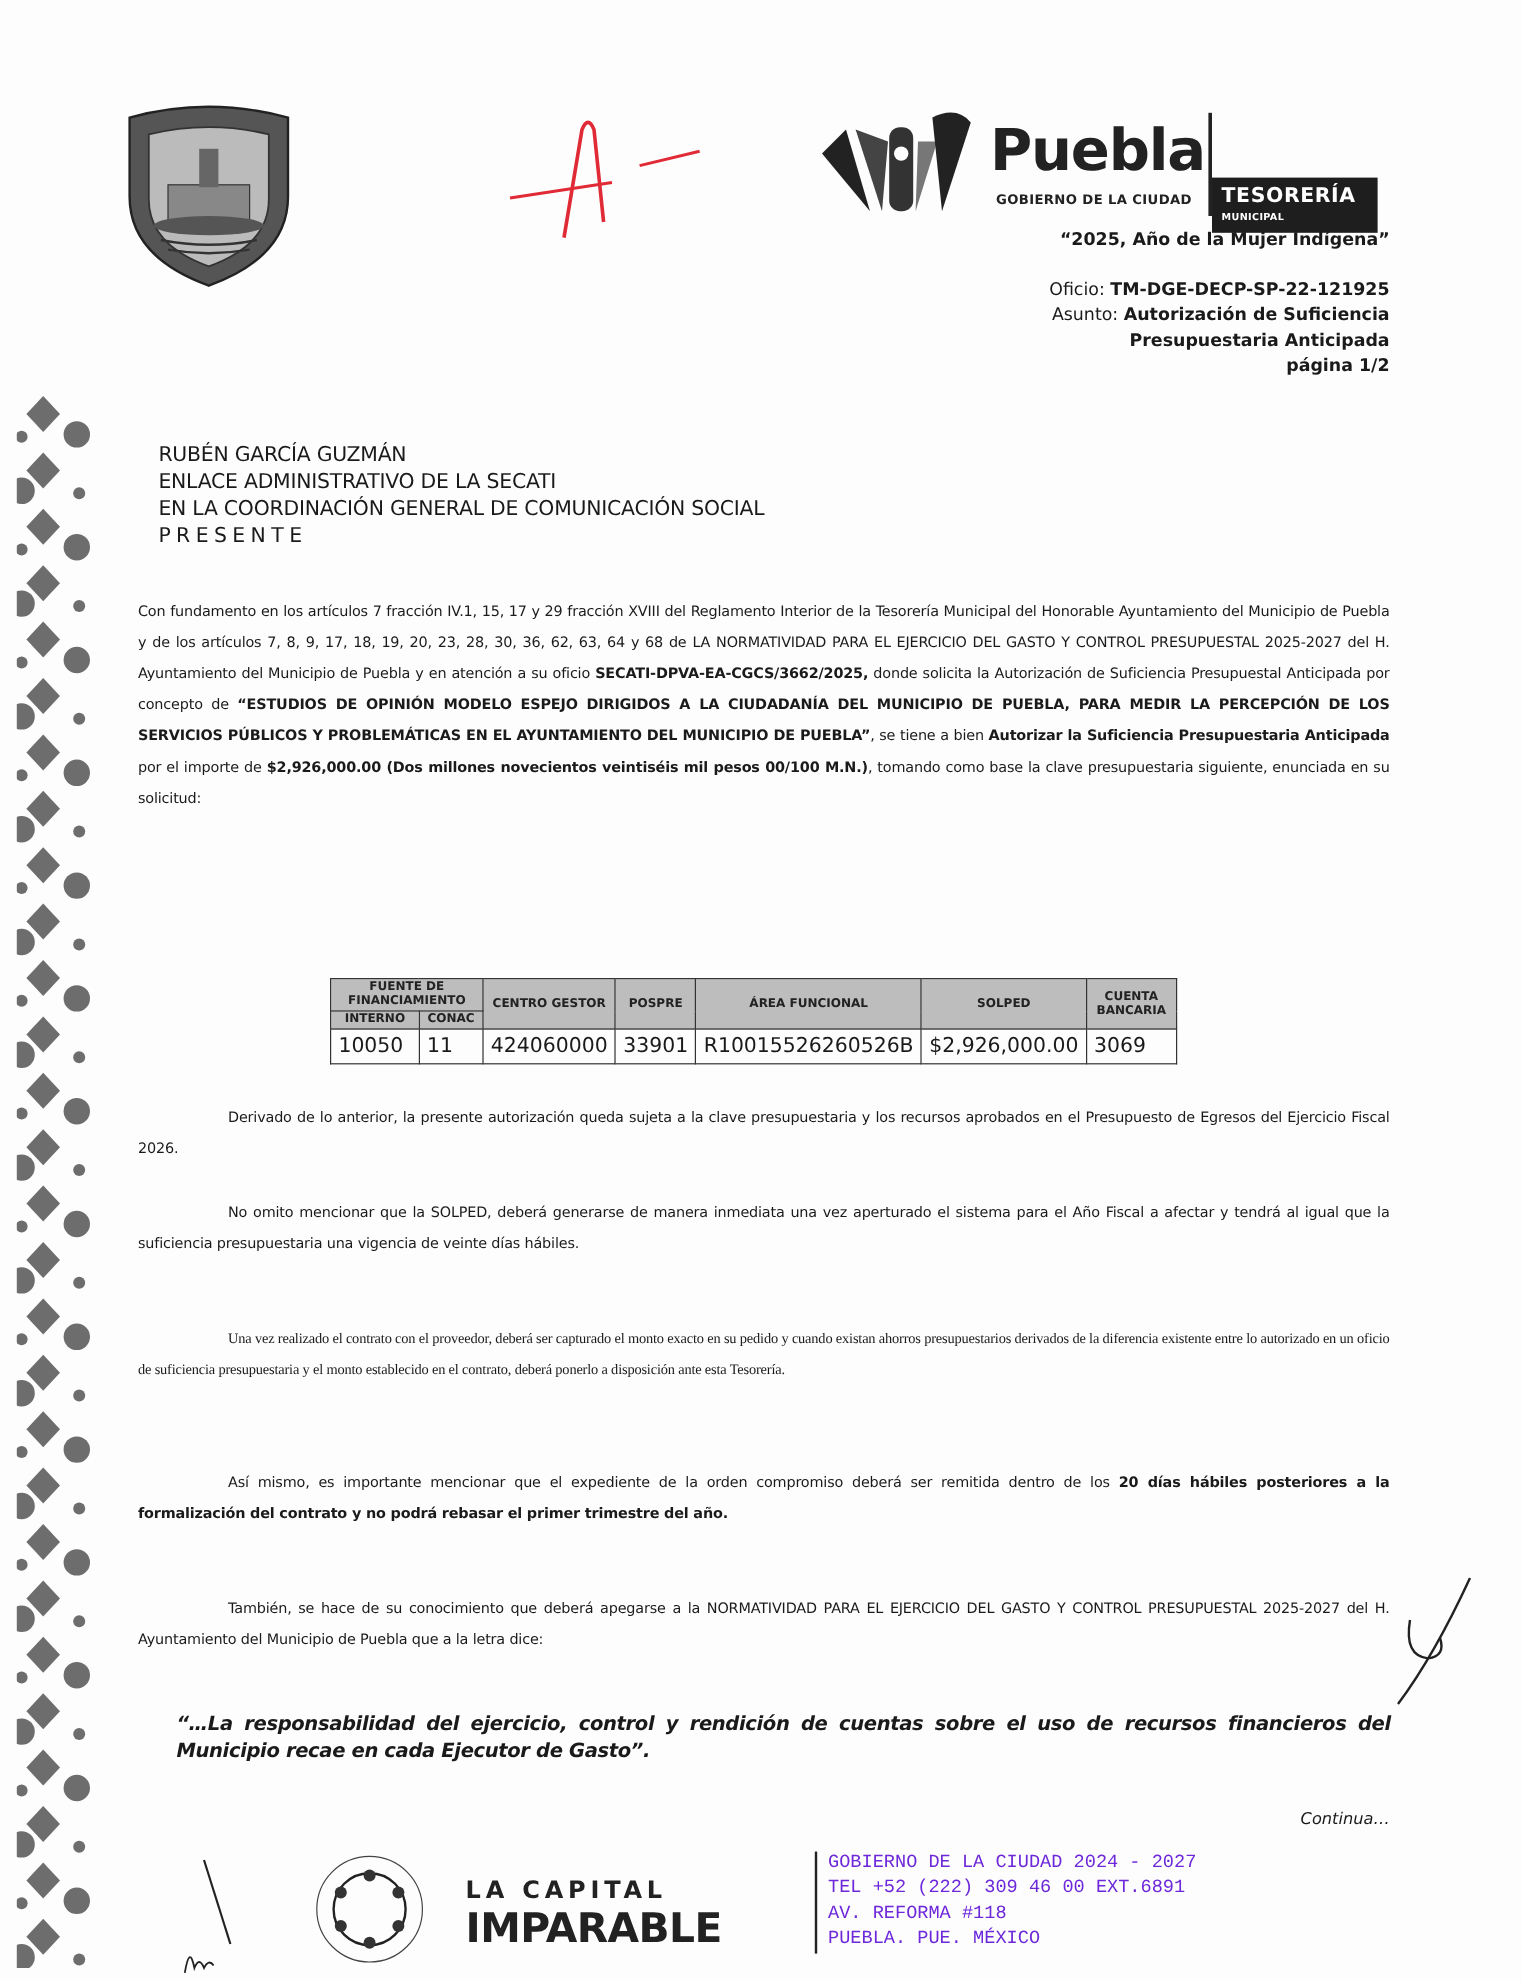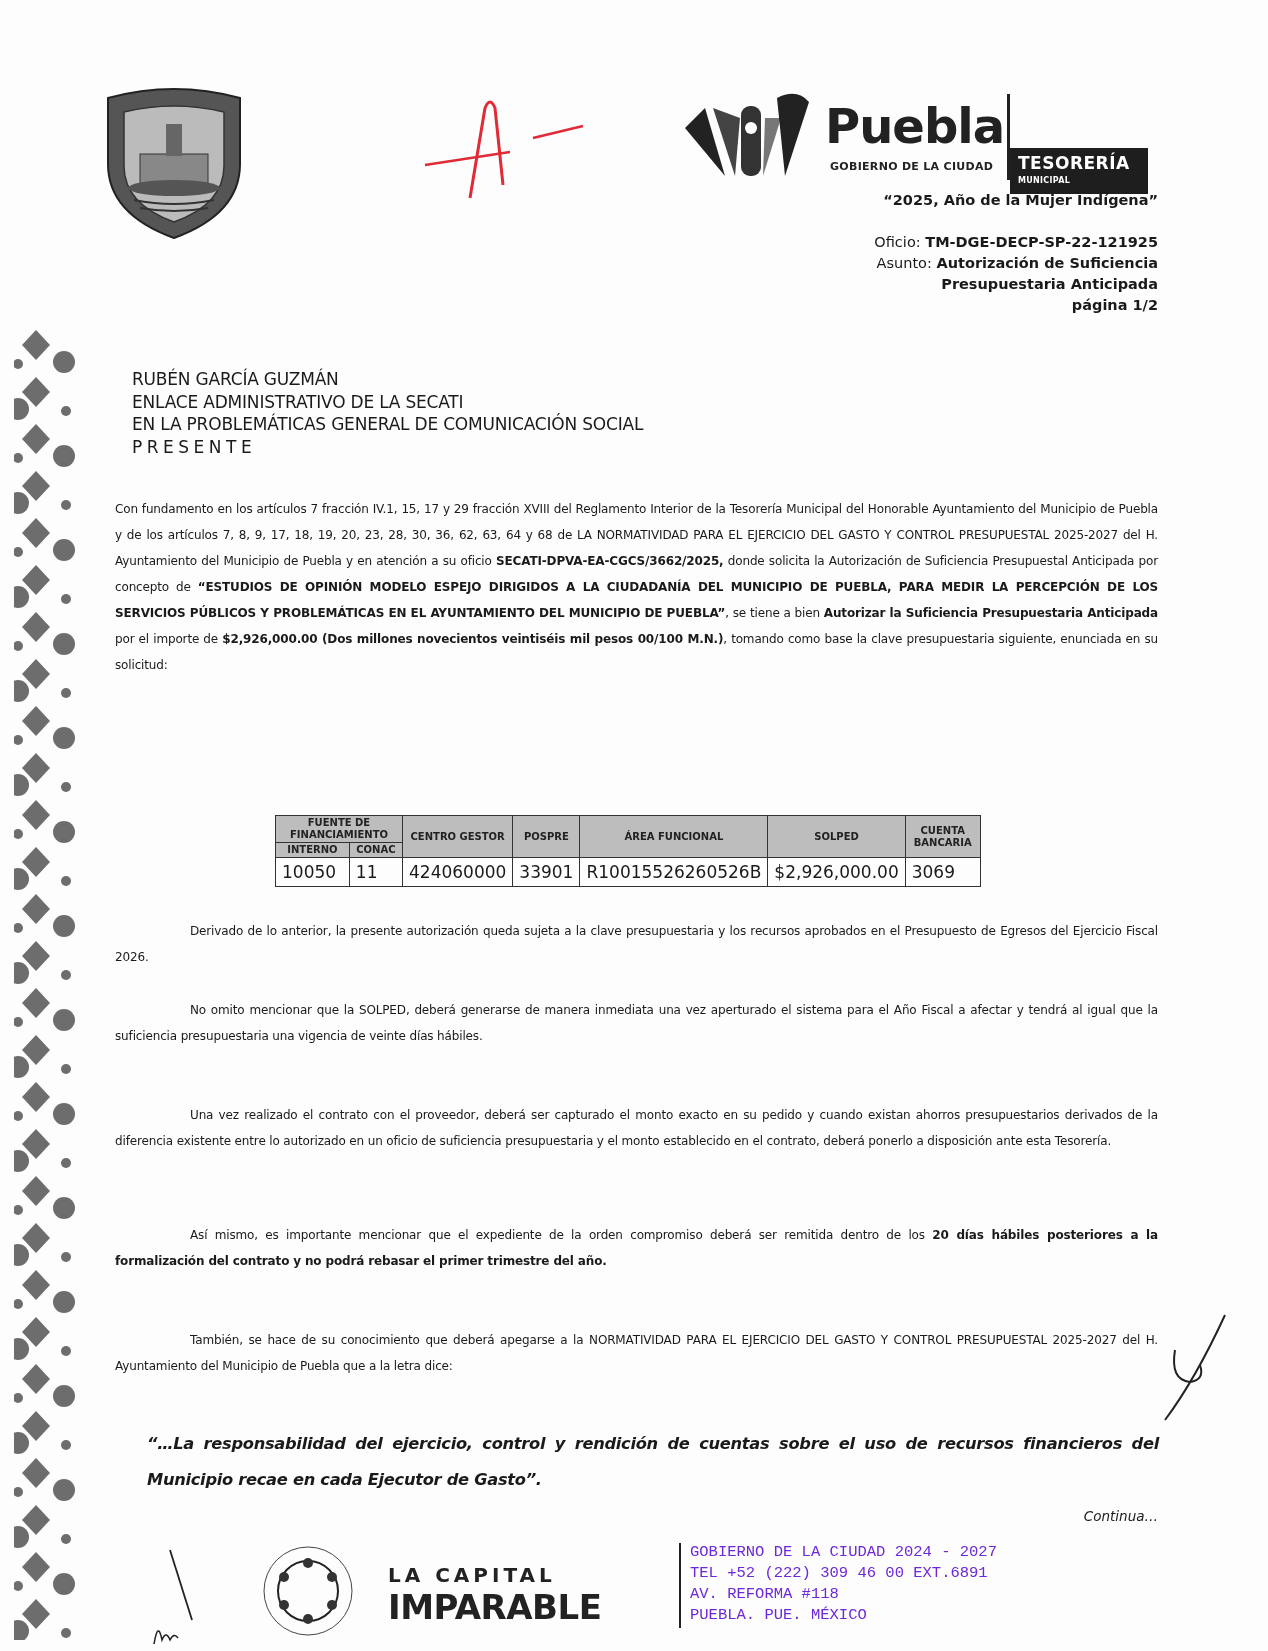--- a/index.html
+++ b/index.html
@@ -26,25 +26,25 @@
   
   .addressee { left:132px; top:368px; font-size:17px; font-weight:normal; line-height:22.5px; letter-spacing:-0.2px; }
   .presente { letter-spacing:4.5px; }
   
   .para { left:115px; width:1043px; font-size:12px; line-height:26px; text-align:justify; letter-spacing:-0.15px; }
   .para b { font-weight:bold; }
   .indent { text-indent:75px; }
   .p1 { top:496px; }
   .p2 { top:918px; }
   .p3 { top:997px; }
-  .p4 { top:1102px; }
+  .p4 { top:1102px;font-family:Liberation Serif, serif; }
   .p5 { top:1222px; }
   .p6 { top:1327px; }
   .quote { left:147px; top:1426px; width:1012px; font-size:16.3px; font-style:italic; font-weight:bold;
-           line-height:36px; text-align:justify; letter-spacing:-0.3px; }
+           line-height:22px; text-align:justify; letter-spacing:-0.3px; }
   .continua { right:110px; top:1508px; font-size:13.5px; font-style:italic; }
   
   table.budget { position:absolute; left:275px; top:815px; border-collapse:collapse; font-size:16px; }
   table.budget th { background:#bdbdbd; font-size:10px; font-weight:bold; border:1.5px solid #333;
                     padding:1px 4px; line-height:12px; text-align:center; color:#222; }
   table.budget td { border:1.5px solid #333; padding:2px 6px; text-align:left; font-size:17px; height:24px; }
   
   .footer-sig { left:150px; top:1540px; width:60px; height:108px; }
   .seal2 { left:262px; top:1545px; width:92px; height:92px; }
   .capital-top { left:388px; top:1563px; font-size:20px; font-weight:bold; letter-spacing:4px; color:#222; }
@@ -182,21 +182,21 @@
 <div class="abs oficio">
   <div><span>Oficio: </span><b>TM-DGE-DECP-SP-22-121925</b></div>
   <div><span>Asunto: </span><b>Autorización de Suficiencia</b></div>
   <div><b>Presupuestaria Anticipada</b></div>
   <div><b>página 1/2</b></div>
 </div>
 
 <div class="abs addressee">
   <div>RUBÉN GARCÍA GUZMÁN</div>
   <div>ENLACE ADMINISTRATIVO DE LA SECATI</div>
-  <div>EN LA PROBLEMÁTICAS GENERAL DE COMUNICACIÓN SOCIAL</div>
+  <div>EN LA COORDINACIÓN GENERAL DE COMUNICACIÓN SOCIAL</div>
   <div class="presente">PRESENTE</div>
 </div>
 
 <div class="abs para p1"><span>Con fundamento en los artículos 7 fracción IV.1, 15, 17 y 29 fracción XVIII del Reglamento Interior de la Tesorería Municipal del Honorable Ayuntamiento del Municipio de Puebla y de los artículos 7, 8, 9, 17, 18, 19, 20, 23, 28, 30, 36, 62, 63, 64 y 68 de LA NORMATIVIDAD PARA EL EJERCICIO DEL GASTO Y CONTROL PRESUPUESTAL 2025-2027 del H. Ayuntamiento del Municipio de Puebla y en atención a su oficio </span><b>SECATI-DPVA-EA-CGCS/3662/2025,</b><span> donde solicita la Autorización de Suficiencia Presupuestal Anticipada por concepto de </span><b>“ESTUDIOS DE OPINIÓN MODELO ESPEJO DIRIGIDOS A LA CIUDADANÍA DEL MUNICIPIO DE PUEBLA, PARA MEDIR LA PERCEPCIÓN DE LOS SERVICIOS PÚBLICOS Y PROBLEMÁTICAS EN EL AYUNTAMIENTO DEL MUNICIPIO DE PUEBLA”</b><span>, se tiene a bien </span><b>Autorizar la Suficiencia Presupuestaria Anticipada</b><span> por el importe de </span><b>$2,926,000.00 (Dos millones novecientos veintiséis mil pesos 00/100 M.N.)</b><span>, tomando como base la clave presupuestaria siguiente, enunciada en su solicitud:</span></div>
 
 <table class="budget">
   <thead>
     <tr>
       <th colspan="2" style="width:118px">FUENTE DE FINANCIAMIENTO</th>
       <th rowspan="2" style="width:100px">CENTRO GESTOR</th>

